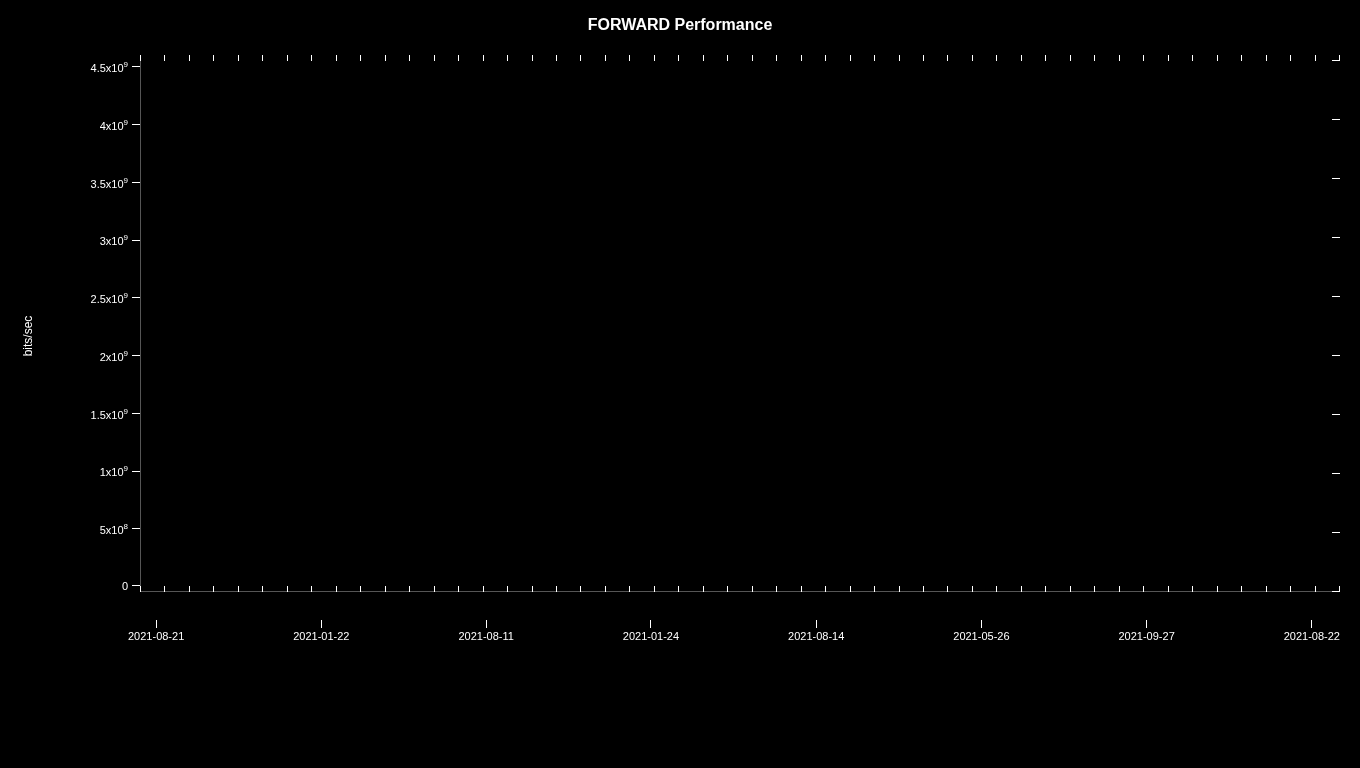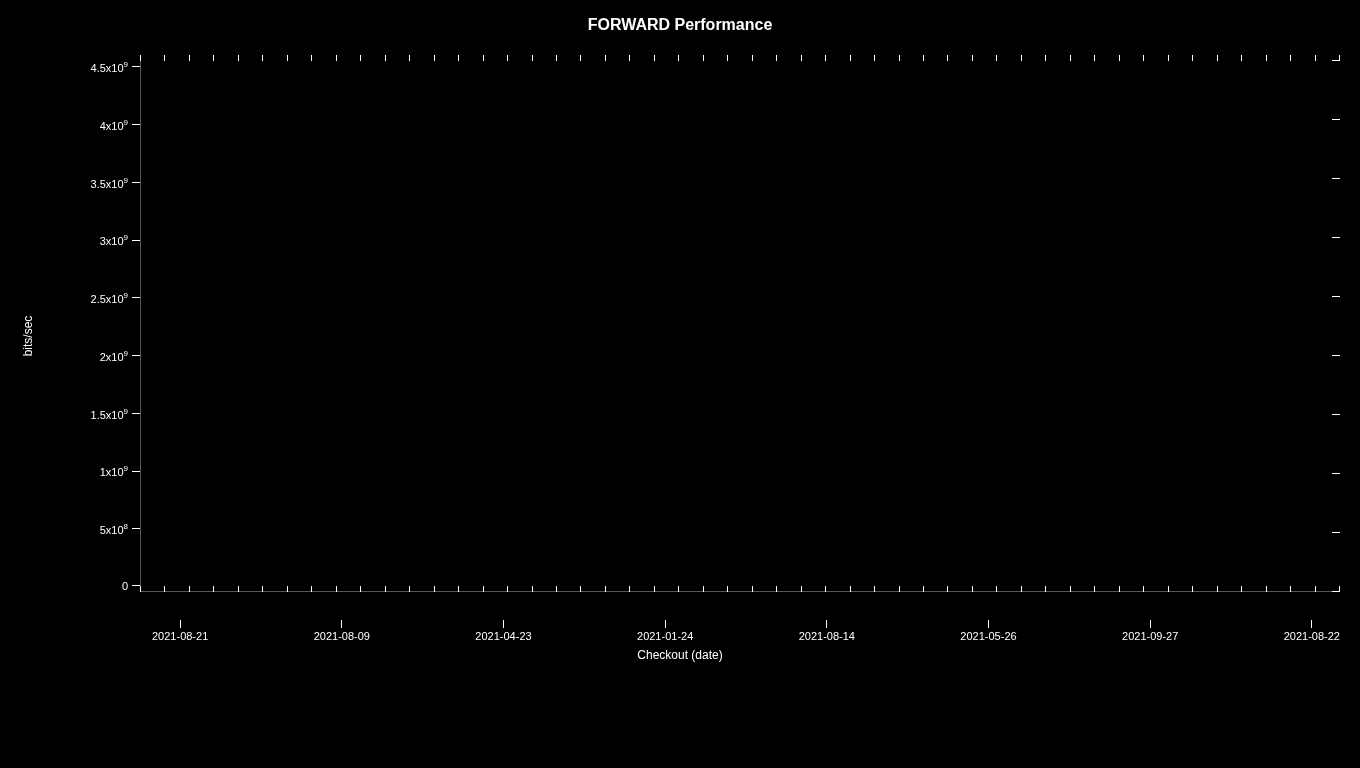--- a/index.html
+++ b/index.html
@@ -59,21 +59,21 @@
       white-space: nowrap;
     }
     .y-tick-line {
       width: 8px;
       height: 1px;
       background: #fff;
     }
     .x-axis {
       position: absolute;
       bottom: 30px;
-      left: 152px;
+      left: 128px;
       right: 20px;
       display: flex;
       justify-content: space-between;
       align-items: flex-start;
     }
     .x-tick {
       display: flex;
       flex-direction: column;
       align-items: center;
       font-size: 11px;
@@ -269,25 +269,25 @@
     <div class="top-tick-mark"></div>
   </div>
 
   <div class="x-axis">
     <div class="x-tick">
       <div class="x-tick-line"></div>
       <span>2021-08-21</span>
     </div>
     <div class="x-tick">
       <div class="x-tick-line"></div>
-      <span>2021-08-09</span>
-    </div>
-    <div class="x-tick">
-      <div class="x-tick-line"></div>
-      <span>2021-04-23</span>
+      <span>2021-01-22</span>
+    </div>
+    <div class="x-tick">
+      <div class="x-tick-line"></div>
+      <span>2021-08-11</span>
     </div>
     <div class="x-tick">
       <div class="x-tick-line"></div>
       <span>2021-01-24</span>
     </div>
     <div class="x-tick">
       <div class="x-tick-line"></div>
       <span>2021-08-14</span>
     </div>
     <div class="x-tick">
@@ -297,21 +297,20 @@
     <div class="x-tick">
       <div class="x-tick-line"></div>
       <span>2021-09-27</span>
     </div>
     <div class="x-tick">
       <div class="x-tick-line"></div>
       <span>2021-08-22</span>
     </div>
   </div>
 
-  <div class="x-axis-label">Checkout (date)</div>
 
   <div style="position:absolute; bottom:80px; left:140px; right:20px; display:flex; justify-content:space-between; align-items:flex-start;">
 
   <div style="width: 1px; height: 6px; background: rgb(255, 255, 255);"></div>
       <div style="width: 1px; height: 6px; background: rgb(255, 255, 255);"></div>
       <div style="width: 1px; height: 6px; background: rgb(255, 255, 255);"></div>
       <div style="width: 1px; height: 6px; background: rgb(255, 255, 255);"></div>
       <div style="width: 1px; height: 6px; background: rgb(255, 255, 255);"></div>
       <div style="width: 1px; height: 6px; background: rgb(255, 255, 255);"></div>
       <div style="width: 1px; height: 6px; background: rgb(255, 255, 255);"></div>

